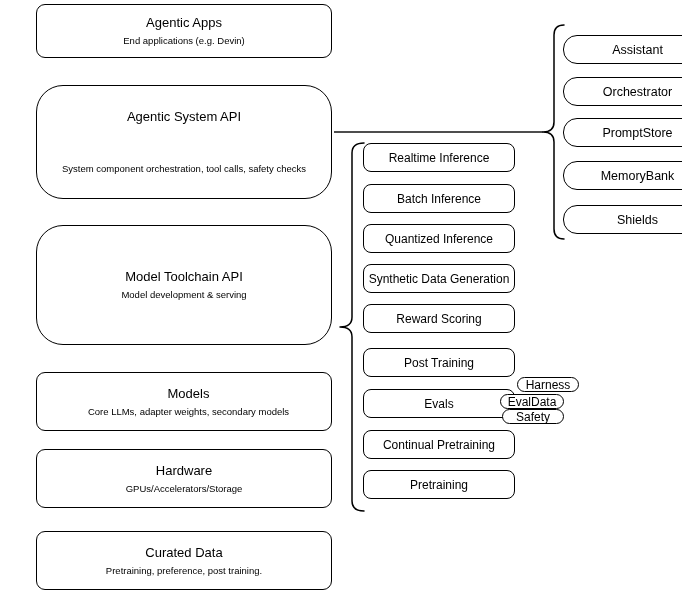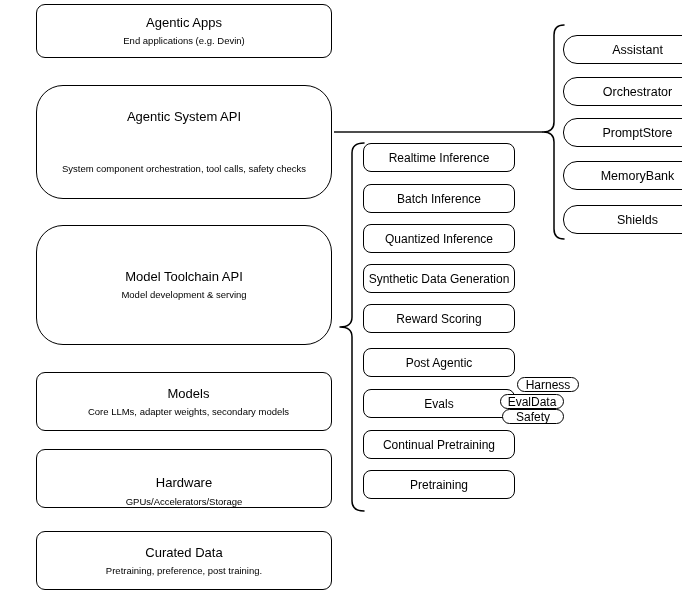--- a/index.html
+++ b/index.html
@@ -49,21 +49,21 @@
     flex-direction: column;
     align-items: center;
     justify-content: center;
     text-align: center;
   }
   .left-box { left: 3px; width: 296px; }
   .b1 { top: 4px;   height: 54px;  border-radius: 9px;  }
   .b2 { top: 85px;  height: 114px; border-radius: 27px; gap: 34px; }
   .b3 { top: 225px; height: 120px; border-radius: 27px; }
   .b4 { top: 372px; height: 59px;  border-radius: 9px; padding-left: 9px;  }
-  .b5 { top: 449px; height: 59px;  border-radius: 9px; justify-content: flex-end;  }
+  .b5 { top: 449px; height: 59px;  border-radius: 9px;  }
   .b6 { top: 531px; height: 59px;  border-radius: 9px;  }
   .title { font-size: 13px; line-height: 1.25; }
   .sub   { font-size: 9.5px; line-height: 1.2; margin-top: 4px; white-space: nowrap; }
   .mid-box {
     left: 330px; width: 152px; height: 29px;
     border-radius: 8px;
     font-size: 12px;
     white-space: nowrap;
   }
   .right-box {
@@ -124,21 +124,21 @@
   <div class="box left-box b6">
     <div class="title">Curated Data</div>
     <div class="sub">Pretraining, preference, post training.</div>
   </div>
 
   <div class="box mid-box" style="top:143px">Realtime Inference</div>
   <div class="box mid-box" style="top:184px">Batch Inference</div>
   <div class="box mid-box" style="top:224px">Quantized Inference</div>
   <div class="box mid-box" style="top:264px">Synthetic Data Generation</div>
   <div class="box mid-box" style="top:304px">Reward Scoring</div>
-  <div class="box mid-box" style="top:348px">Post Agentic</div>
+  <div class="box mid-box" style="top:348px">Post Training</div>
   <div class="box mid-box" style="top:389px">Evals</div>
   <div class="box mid-box" style="top:430px">Continual Pretraining</div>
   <div class="box mid-box" style="top:470px">Pretraining</div>
 
   <div class="pill pill-harness">Harness</div>
   <div class="pill pill-evaldata">EvalData</div>
   <div class="pill pill-safety">Safety</div>
 
   <div class="box right-box" style="top:35px">Assistant</div>
   <div class="box right-box" style="top:77px">Orchestrator</div>

